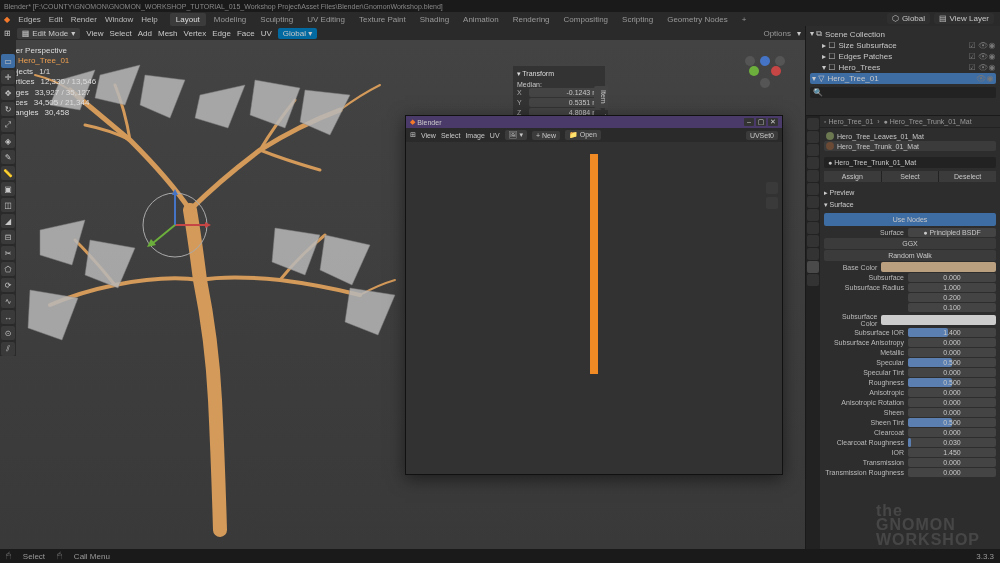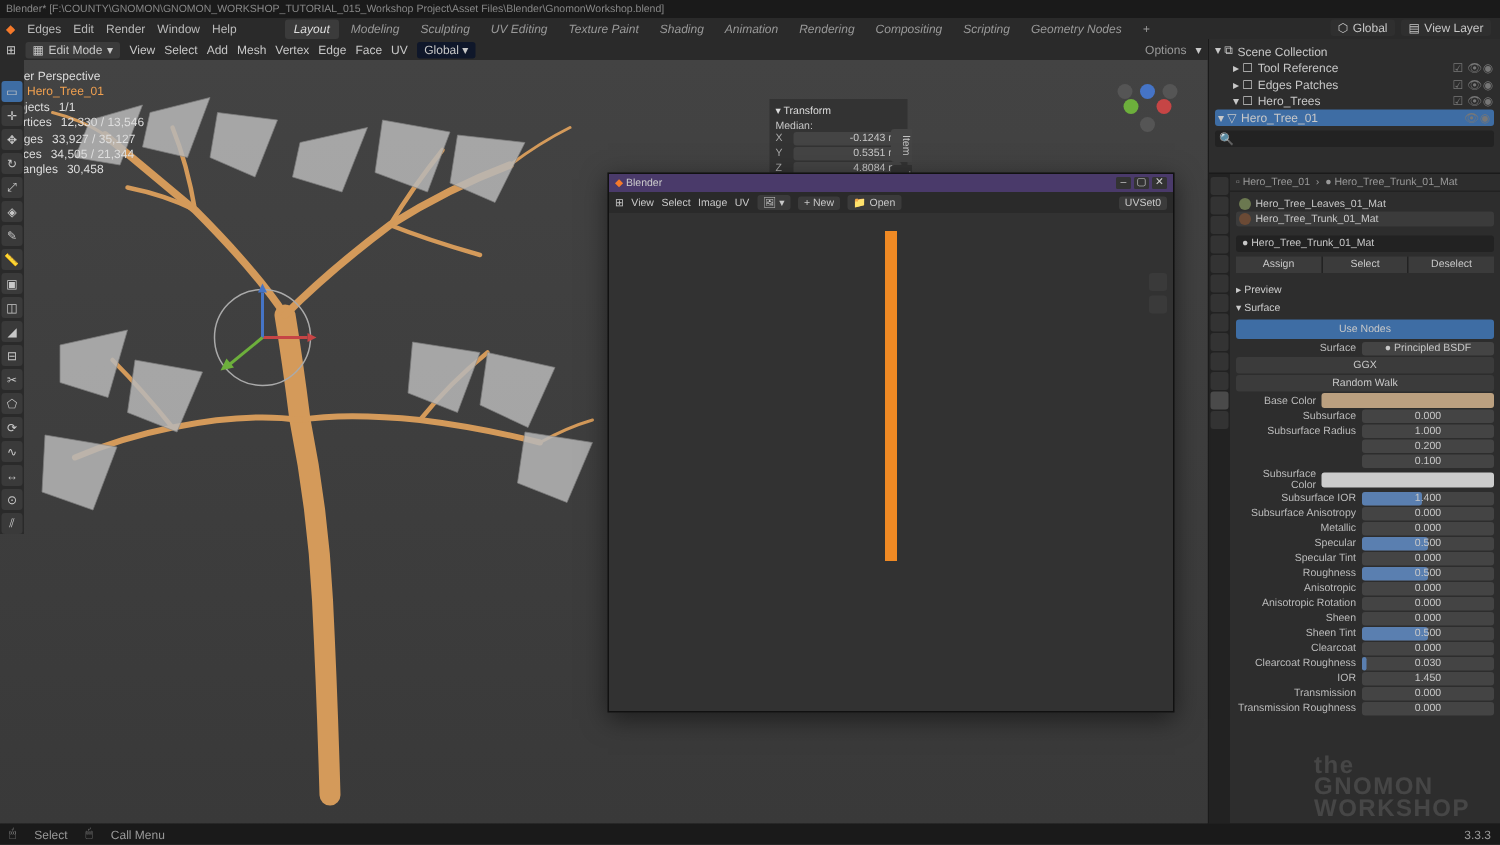--- a/index.html
+++ b/index.html
@@ -1,32 +1,32 @@
 <!DOCTYPE html>
 <html><head>
 <meta charset="utf-8">
 <style>
 * { margin:0; padding:0; box-sizing:border-box; font-family:Arial,sans-serif; }
 body { width:1000px; height:563px; background:#232323; color:#c8c8c8; font-size:8px; overflow:hidden; position:relative; }
 .titlebar { height:12px; background:#1a1a1a; display:flex; align-items:center; padding:0 4px; font-size:7px; color:#888; }
 .menubar { height:14px; background:#2a2a2a; display:flex; align-items:center; padding:0 4px; gap:8px; font-size:8px; }
 .menubar span { color:#bbb; cursor:pointer; }
-.workspace-tabs { display:flex; align-items:flex-end; gap:2px; margin-left:24px;font-style:italic; }
+.workspace-tabs { display:flex; align-items:flex-end; gap:2px; margin-left:4px; }
 .workspace-tabs .tab { padding:2px 6px; color:#999; }
 .workspace-tabs .tab.active { background:#3b3b3b; color:#ddd; border-radius:2px; }
 .scene-ctl { position:absolute; right:6px; top:13px; display:flex; gap:4px; font-size:8px; align-items:center; }
 .scene-ctl .pill { display:flex; align-items:center; gap:3px; background:#2f2f2f; padding:1px 5px; border-radius:2px; }
 .main { display:flex; height:calc(100% - 40px); }
 .left-toolbar { width:16px; background:#2a2a2a; display:flex; flex-direction:column; gap:2px; padding-top:14px; align-items:center; }
 .left-toolbar .tool { width:14px; height:14px; background:#3a3a3a; border-radius:2px; display:flex; align-items:center; justify-content:center; font-size:8px; }
 .left-toolbar .tool.active { background:#3e6da4; }
 .viewport-wrap { flex:1; position:relative; background:#3a3a3a; }
 .vp-header { height:14px; background:#2a2a2a; display:flex; align-items:center; padding:0 4px; gap:6px; font-size:8px; }
 .vp-header .mode { display:flex; align-items:center; gap:3px; background:#3b3b3b; padding:1px 5px; border-radius:2px; }
-.vp-header .dd { background:#0f172a; padding:1px 5px; border-radius:2px; }
+.vp-header .dd { background:#0369a1; padding:1px 5px; border-radius:2px; }
 .vp-header .opt { margin-left:auto; color:#999; }
 .vp-canvas { position:absolute; top:14px; left:0; right:0; bottom:0; background:linear-gradient(#434343,#393939); overflow:hidden; }
 .overlay-info { position:absolute; top:6px; left:6px; font-size:8px; color:#ddd; line-height:1.3; }
 .overlay-info .row { display:flex; gap:6px; }
 .gizmo-nav { position:absolute; top:16px; right:20px; width:40px; height:40px; }
 .gizmo-nav .ball{ position:absolute; width:10px; height:10px; border-radius:50%; background:#555; }
 .gizmo-nav .r{ background:#c64545; left:26px; top:10px;} .gizmo-nav .g{ background:#6daf3c; left:4px; top:10px;} .gizmo-nav .b{ background:#4574c6; left:15px; top:0;}
 .gizmo-nav .d1{ left:15px; top:22px;} .gizmo-nav .d2{ left:0; top:0;} .gizmo-nav .d3{ left:30px; top:0;}
 .tree-svg { position:absolute; top:0; left:0; }
 .uv-window { position:absolute; left:405px; top:115px; width:378px; height:360px; background:#303030; border:1px solid #111; box-shadow:0 4px 16px rgba(0,0,0,.5); }
@@ -286,21 +286,21 @@
   </div>
 
   <div class="right-panel">
     <div class="outliner">
       <div class="itm">
           <span>▾ ⧉</span>
           <span>Scene Collection</span>
         </div>
       <div class="itm indent">
           <span>▸ ☐</span>
-          <span>Tool Reference</span>
+          <span>Size Subsurface</span>
           <div class="tog">
             <span>☑</span>
             <span>👁</span>
             <span>◉</span>
           </div>
         </div>
       <div class="itm indent">
           <span>▸ ☐</span>
           <span>Edges Patches</span>
           <div class="tog">

